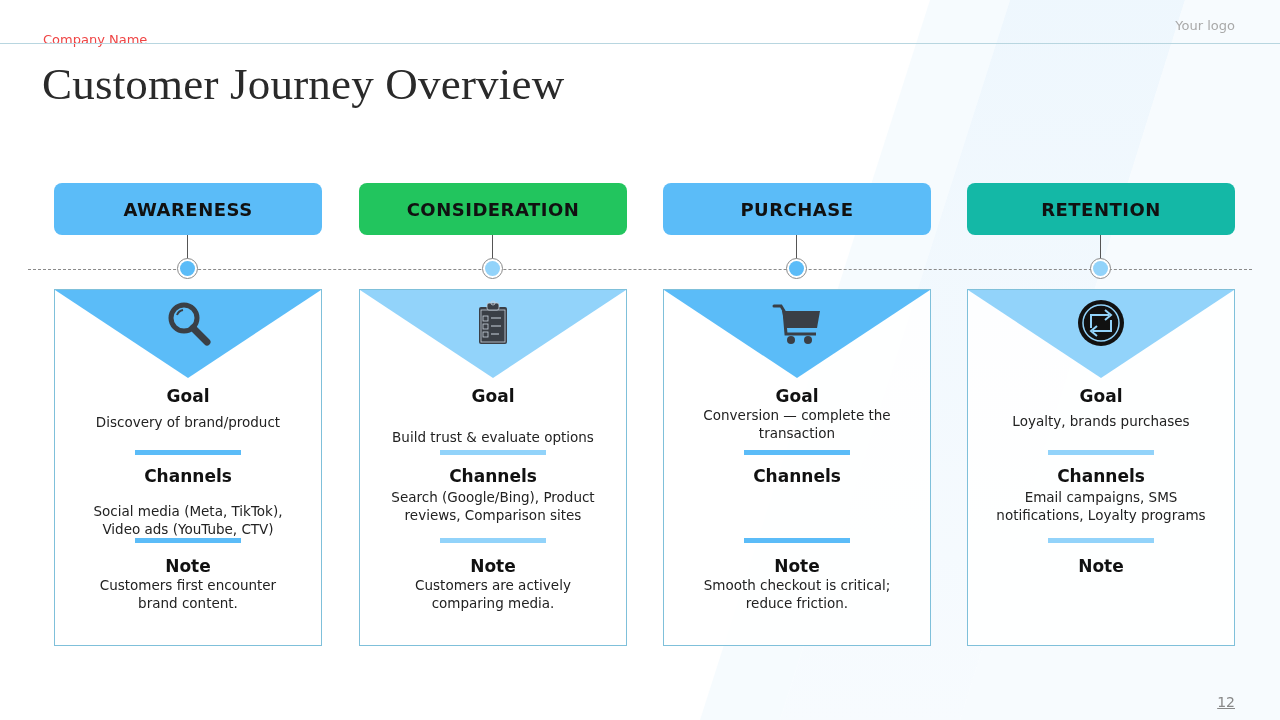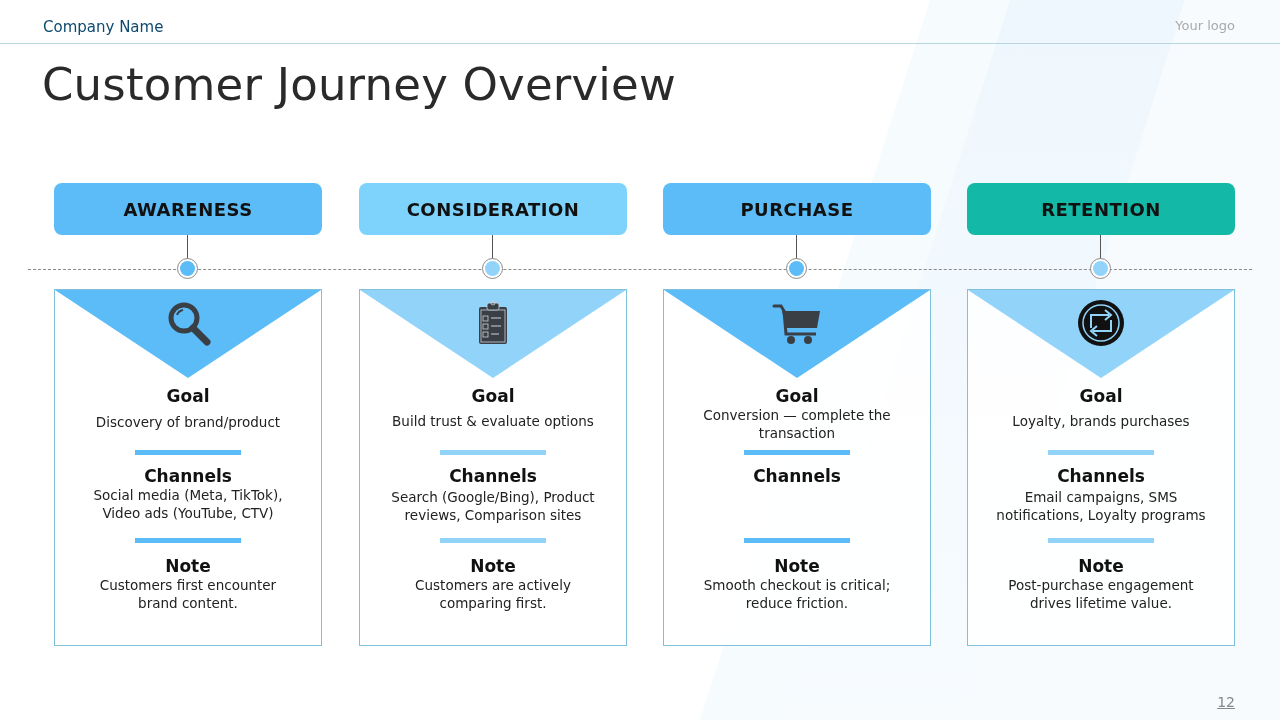--- a/index.html
+++ b/index.html
@@ -9,24 +9,24 @@
   .bg .s1 { position: absolute; left: 0; top: 0; width: 1280px; height: 720px;
     background: linear-gradient(180deg, #eaf5fd 0%, #f5fafe 100%);
     clip-path: polygon(1010px 0, 1185px 0, 960px 720px, 780px 720px); opacity: 0.8; }
   .bg .s2 { position: absolute; left: 0; top: 0; width: 1280px; height: 720px;
     background: #f3f9fe;
     clip-path: polygon(1185px 0, 1280px 0, 1280px 720px, 960px 720px); opacity: 0.7; }
   .bg .s3 { position: absolute; left: 0; top: 0; width: 1280px; height: 720px;
     background: #eef7fd;
     clip-path: polygon(930px 0, 1010px 0, 780px 720px, 700px 720px); opacity: 0.5; }
 
-  .header-company { position: absolute; left: 43px; top: 18px; font-size: 15px; color: #0c4a6e; z-index: 2; }
+  .header-company { position: absolute; left: 43px; top: 32px; font-size: 13px; color: #ef4444; z-index: 2; }
   .header-logo { position: absolute; right: 45px; top: 18px; font-size: 13px; color: #a9a9a9; z-index: 2; }
   .header-rule { position: absolute; left: 0; top: 43px; width: 1280px; height: 1px; background: #b8d6e0; z-index: 2; }
-  .title { position: absolute; left: 42px; top: 58px; font-size: 45px; font-weight: normal; color: #2a2a2a; z-index: 2; letter-spacing: 0.2px; }
+  .title { position: absolute; left: 42px; top: 58px; font-size: 45px; font-weight: normal; color: #2a2a2a; z-index: 2; letter-spacing: 0.2px; font-family: Liberation Serif, serif; }
 
   .timeline { position: absolute; left: 28px; top: 269px; width: 1224px; height: 0; border-top: 1px dashed #8a8a8a; z-index: 2; }
 
   .stage { position: absolute; top: 183px; width: 220px; z-index: 3; }
   .stage-tab { width: 268px; height: 52px; border-radius: 8px; display: flex; align-items: center; justify-content: center;
     font-weight: bold; font-size: 18px; letter-spacing: 0.5px; color: #111; }
   .connector { position: absolute; left: 133px; top: 52px; width: 1px; height: 26px; background: #555; }
   .node { position: absolute; left: 123px; top: 75px; width: 21px; height: 21px; border-radius: 50%; background: #fff;
     border: 1px solid #8a8a8a; display: flex; align-items: center; justify-content: center; }
   .node .dot { width: 15px; height: 15px; border-radius: 50%; }
@@ -69,63 +69,63 @@
       <path d="M14 17 A8 8 0 0 1 20 12" fill="none" stroke="#3a3f46" stroke-width="2"></path>
       <line x1="30" y1="30" x2="44" y2="44" stroke="#3a3f46" stroke-width="7" stroke-linecap="round"></line>
     </svg>
     <div class="sec" style="top:96px">
       <h3>Goal</h3>
       <p style="margin-top:7px">Discovery of brand/product</p>
     </div>
     <div class="divider" style="top:160px;background:#5bbcf8"></div>
     <div class="sec" style="top:176px;padding:0 28px">
       <h3>Channels</h3>
-      <p style="margin-top:0">Social media (Meta, TikTok), Video ads (YouTube, CTV)</p>
+      <p style="margin-top:16px">Social media (Meta, TikTok), Video ads (YouTube, CTV)</p>
     </div>
     <div class="divider" style="top:248px;background:#5bbcf8"></div>
     <div class="sec" style="top:266px;padding:0 40px">
       <h3>Note</h3>
       <p>Customers first encounter brand content.</p>
     </div>
   </div>
 </div>
 
 <div class="stage" style="left:359px">
-  <div class="stage-tab" style="background:#7dd3fc">CONSIDERATION</div>
+  <div class="stage-tab" style="background:#22c55e">CONSIDERATION</div>
   <div class="connector"></div>
   <div class="node">
       <div class="dot" style="background:#92d3fa"></div>
     </div>
   <div class="card">
     <div class="tri" style="background:#92d3fa"></div>
     <svg class="icon" viewBox="0 0 50 50">
       <rect x="11" y="9" width="28" height="37" rx="2" fill="#3a3f46"></rect>
       <rect x="13" y="12" width="24" height="32" fill="none" stroke="#c9d3dc" stroke-width="0.8"></rect>
       <rect x="19" y="5" width="12" height="7" rx="2" fill="#3a3f46" stroke="#c9d3dc" stroke-width="0.8"></rect>
       <circle cx="25" cy="5" r="2" fill="none" stroke="#c9d3dc" stroke-width="0.8"></circle>
       <rect x="15" y="18" width="5" height="5" fill="none" stroke="#c9d3dc" stroke-width="0.8"></rect>
       <rect x="15" y="26" width="5" height="5" fill="none" stroke="#c9d3dc" stroke-width="0.8"></rect>
       <rect x="15" y="34" width="5" height="5" fill="none" stroke="#c9d3dc" stroke-width="0.8"></rect>
       <line x1="23" y1="20" x2="33" y2="20" stroke="#c9d3dc" stroke-width="1"></line>
       <line x1="23" y1="28" x2="33" y2="28" stroke="#c9d3dc" stroke-width="1"></line>
       <line x1="23" y1="36" x2="31" y2="36" stroke="#c9d3dc" stroke-width="1"></line>
     </svg>
     <div class="sec" style="top:96px">
       <h3>Goal</h3>
-      <p style="margin-top:6px">Build trust &amp; evaluate options</p>
+      <p style="margin-top:22px">Build trust &amp; evaluate options</p>
     </div>
     <div class="divider" style="top:160px;background:#92d3fa"></div>
     <div class="sec" style="top:176px;padding:0 20px">
       <h3>Channels</h3>
       <p style="margin-top:2px">Search (Google/Bing), Product reviews, Comparison sites</p>
     </div>
     <div class="divider" style="top:248px;background:#92d3fa"></div>
     <div class="sec" style="top:266px;padding:0 48px">
       <h3>Note</h3>
-      <p>Customers are actively comparing first.</p>
+      <p>Customers are actively comparing media.</p>
     </div>
   </div>
 </div>
 
 <div class="stage" style="left:663px">
   <div class="stage-tab" style="background:#5bbcf8">PURCHASE</div>
   <div class="connector"></div>
   <div class="node">
       <div class="dot" style="background:#5bbcf8"></div>
     </div>
@@ -175,18 +175,17 @@
       <p style="margin-top:6px">Loyalty, brands purchases</p>
     </div>
     <div class="divider" style="top:160px;background:#92d3fa"></div>
     <div class="sec" style="top:176px;padding:0 22px">
       <h3>Channels</h3>
       <p style="margin-top:2px">Email campaigns, SMS notifications, Loyalty programs</p>
     </div>
     <div class="divider" style="top:248px;background:#92d3fa"></div>
     <div class="sec" style="top:266px;padding:0 34px">
       <h3>Note</h3>
-      <p>Post-purchase engagement drives lifetime value.</p>
     </div>
   </div>
 </div>
 
 <div class="page-num">12</div>
 
 </body></html>

